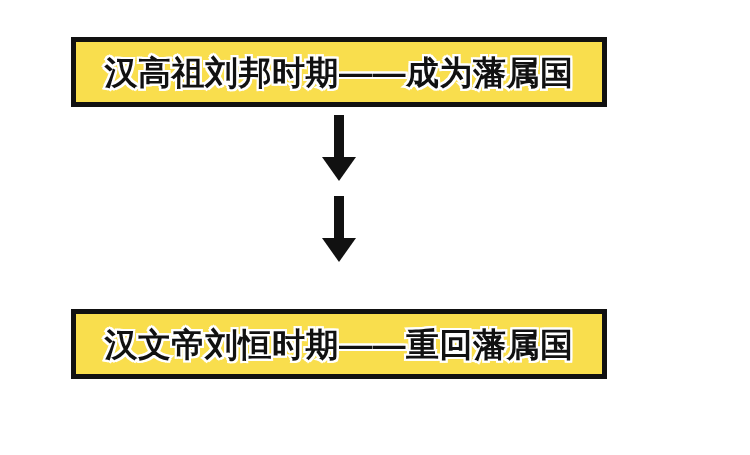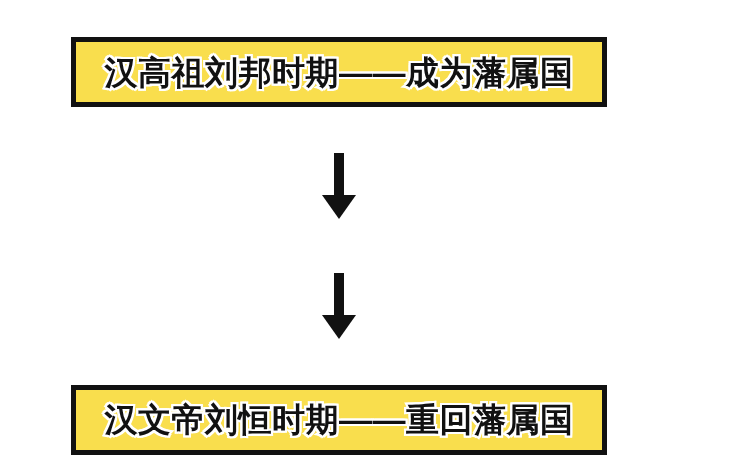--- a/index.html
+++ b/index.html
@@ -14,38 +14,38 @@
     overflow: hidden;
   }
 
   #flowchart {
     position: relative;
     width: 678px;
     height: 455px;
     display: flex;
     flex-direction: column;
     align-items: center;
-    justify-content: space-between;
+    justify-content: flex-start;
     box-sizing: border-box;
     padding-top: 37px;
   }
 
   .node {
     background: #f9de4d;
     border: 5px solid #111111;
     box-sizing: border-box;
     display: flex;
     align-items: center;
     justify-content: center;
     height: 70px;
   }
 
   .node-1 { width: 536px; }
   .node-2 { width: 580px; }
-  .node-3 { width: 536px; }
+  .node-3 { width: 536px; margin-top: 40px; }
 
   .node-label {
     font-size: 33px;
     font-weight: 700;
     line-height: 1;
     color: #111111;
     letter-spacing: 0.5px;
     white-space: nowrap;
     -webkit-text-stroke: 4px #ffffff;
     paint-order: stroke fill;

